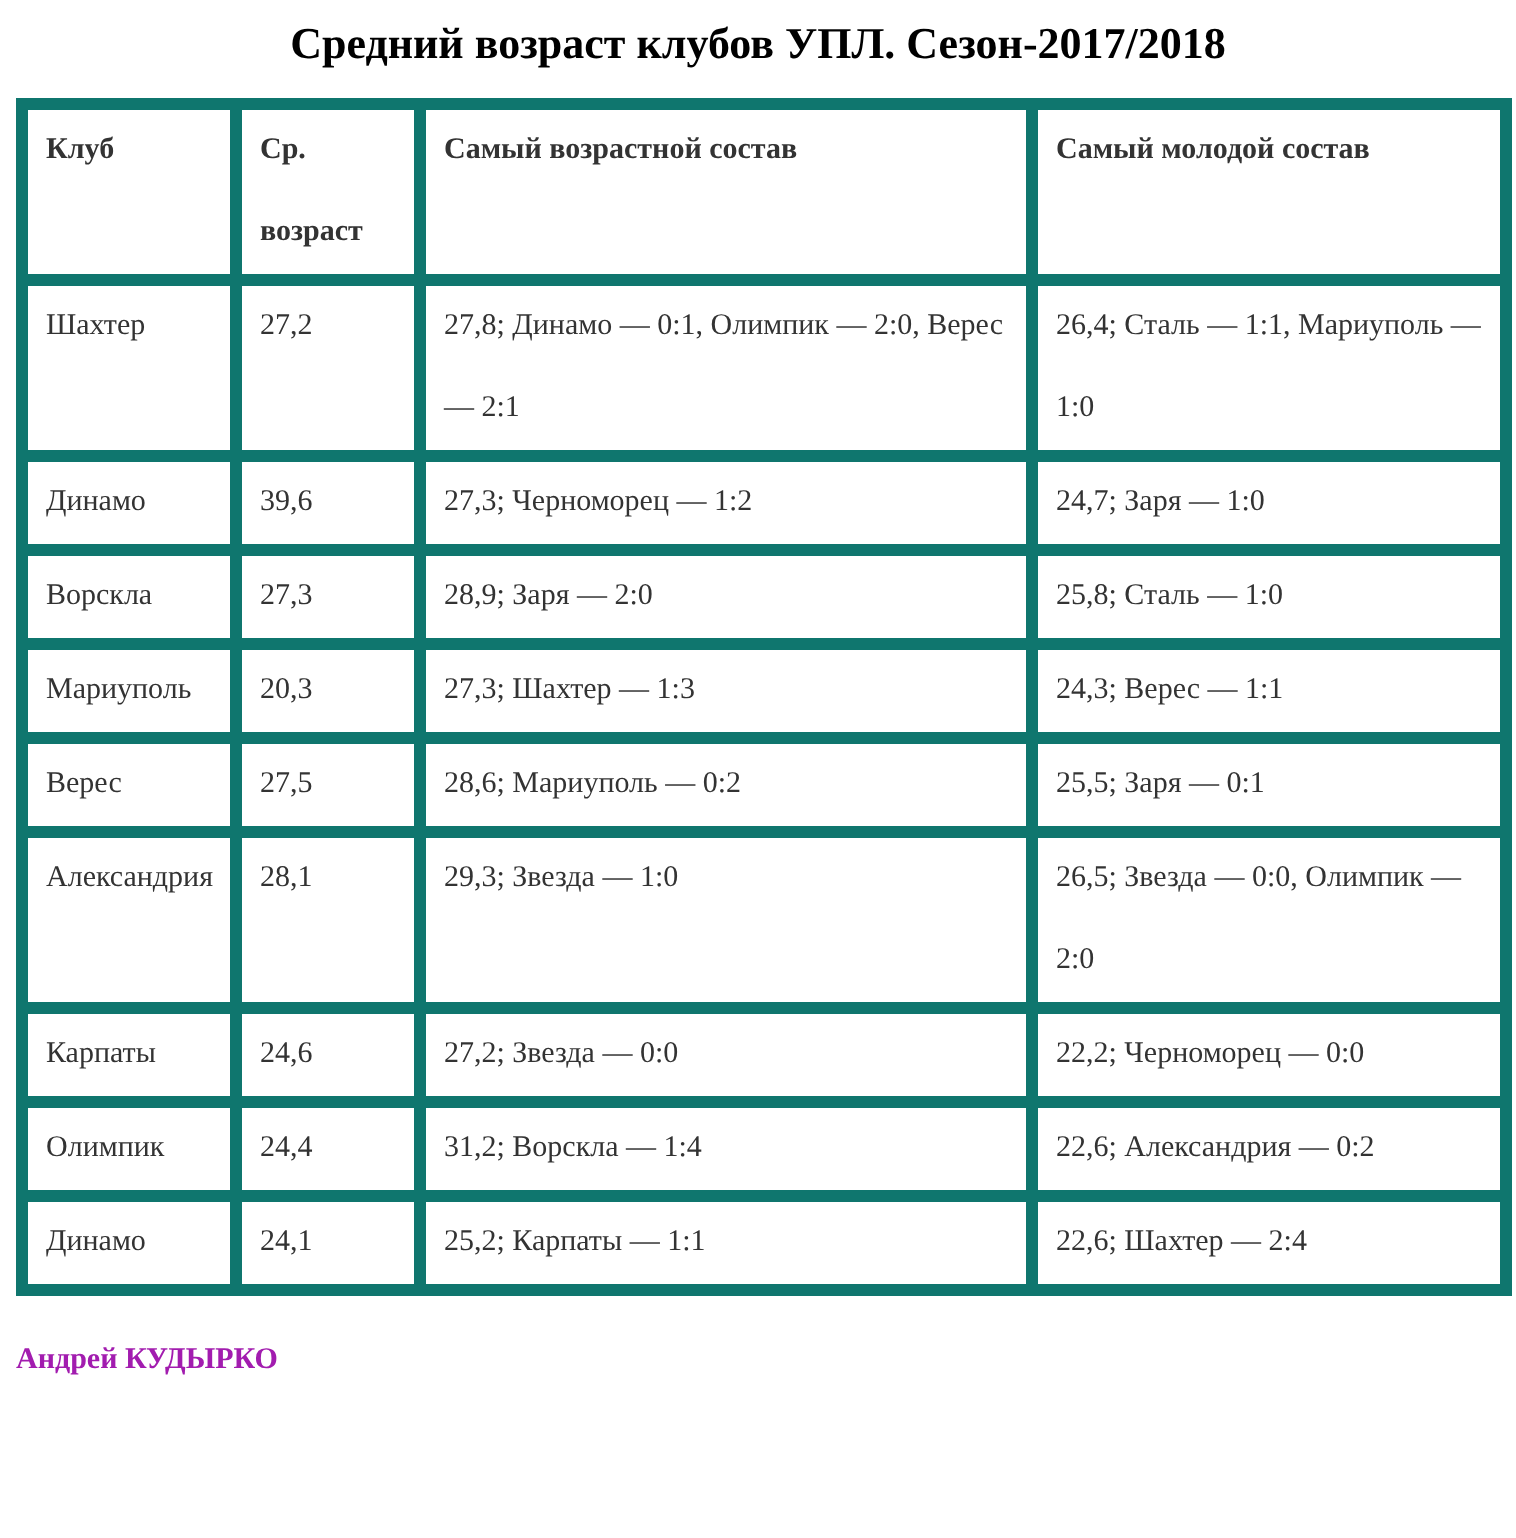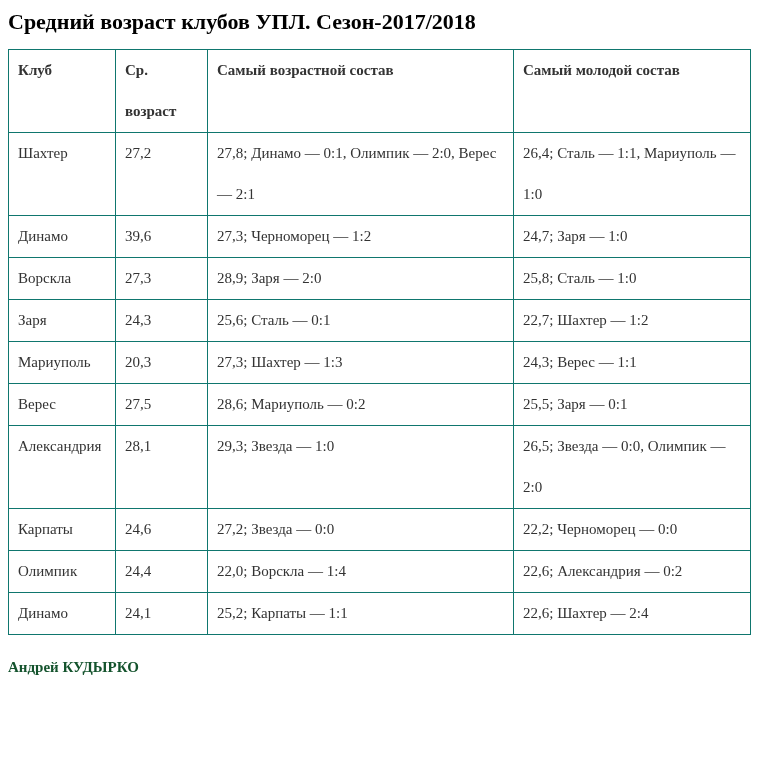--- a/index.html
+++ b/index.html
@@ -13,49 +13,50 @@
     color: #333333;
     padding: 8px;
     box-sizing: border-box;
   }
   .page-title {
     font-size: 22px;
     font-weight: bold;
     color: #000000;
     margin: 1px 0 14px 0;
     letter-spacing: 0;
+    text-align: center;
   }
   table.age-table {
     border-collapse: collapse;
     table-layout: fixed;
     width: 742px;
   }
   table.age-table col.c1 { width: 107px; }
   table.age-table col.c2 { width: 92px; }
   table.age-table col.c3 { width: 306px; }
   table.age-table col.c4 { width: 237px; }
   table.age-table th,
   table.age-table td {
-    border: 1px solid #0f766e;
+    border: 6px solid #0f766e;
     padding: 0 9px;
     vertical-align: top;
     text-align: left;
     font-size: 15px;
     line-height: 41px;
     color: #333333;
     overflow: hidden;
   }
   table.age-table th {
     font-weight: bold;
   }
   .author-line {
     margin-top: 24px;
     font-size: 15px;
     font-weight: bold;
-    color: #14532d;
+    color: #a21caf;
     font-family: Liberation Serif, serif;
   }
 </style>
 </head>
 <body>
 
 <h1 class="page-title">Средний возраст клубов УПЛ. Сезон-2017/2018</h1>
 
 <table class="age-table">
   <colgroup>
@@ -85,26 +86,20 @@
     <td>27,3; Черноморец — 1:2</td>
     <td>24,7; Заря — 1:0</td>
   </tr>
       <tr>
     <td>Ворскла</td>
     <td>27,3</td>
     <td>28,9; Заря — 2:0</td>
     <td>25,8; Сталь — 1:0</td>
   </tr>
       <tr>
-    <td>Заря</td>
-    <td>24,3</td>
-    <td>25,6; Сталь — 0:1</td>
-    <td>22,7; Шахтер — 1:2</td>
-  </tr>
-      <tr>
     <td>Мариуполь</td>
     <td>20,3</td>
     <td>27,3; Шахтер — 1:3</td>
     <td>24,3; Верес — 1:1</td>
   </tr>
       <tr>
     <td>Верес</td>
     <td>27,5</td>
     <td>28,6; Мариуполь — 0:2</td>
     <td>25,5; Заря — 0:1</td>
@@ -117,21 +112,21 @@
   </tr>
       <tr>
     <td>Карпаты</td>
     <td>24,6</td>
     <td>27,2; Звезда — 0:0</td>
     <td>22,2; Черноморец — 0:0</td>
   </tr>
       <tr>
     <td>Олимпик</td>
     <td>24,4</td>
-    <td>22,0; Ворскла — 1:4</td>
+    <td>31,2; Ворскла — 1:4</td>
     <td>22,6; Александрия — 0:2</td>
   </tr>
       <tr>
     <td>Динамо</td>
     <td>24,1</td>
     <td>25,2; Карпаты — 1:1</td>
     <td>22,6; Шахтер — 2:4</td>
   </tr>
     </tbody>
 </table>

